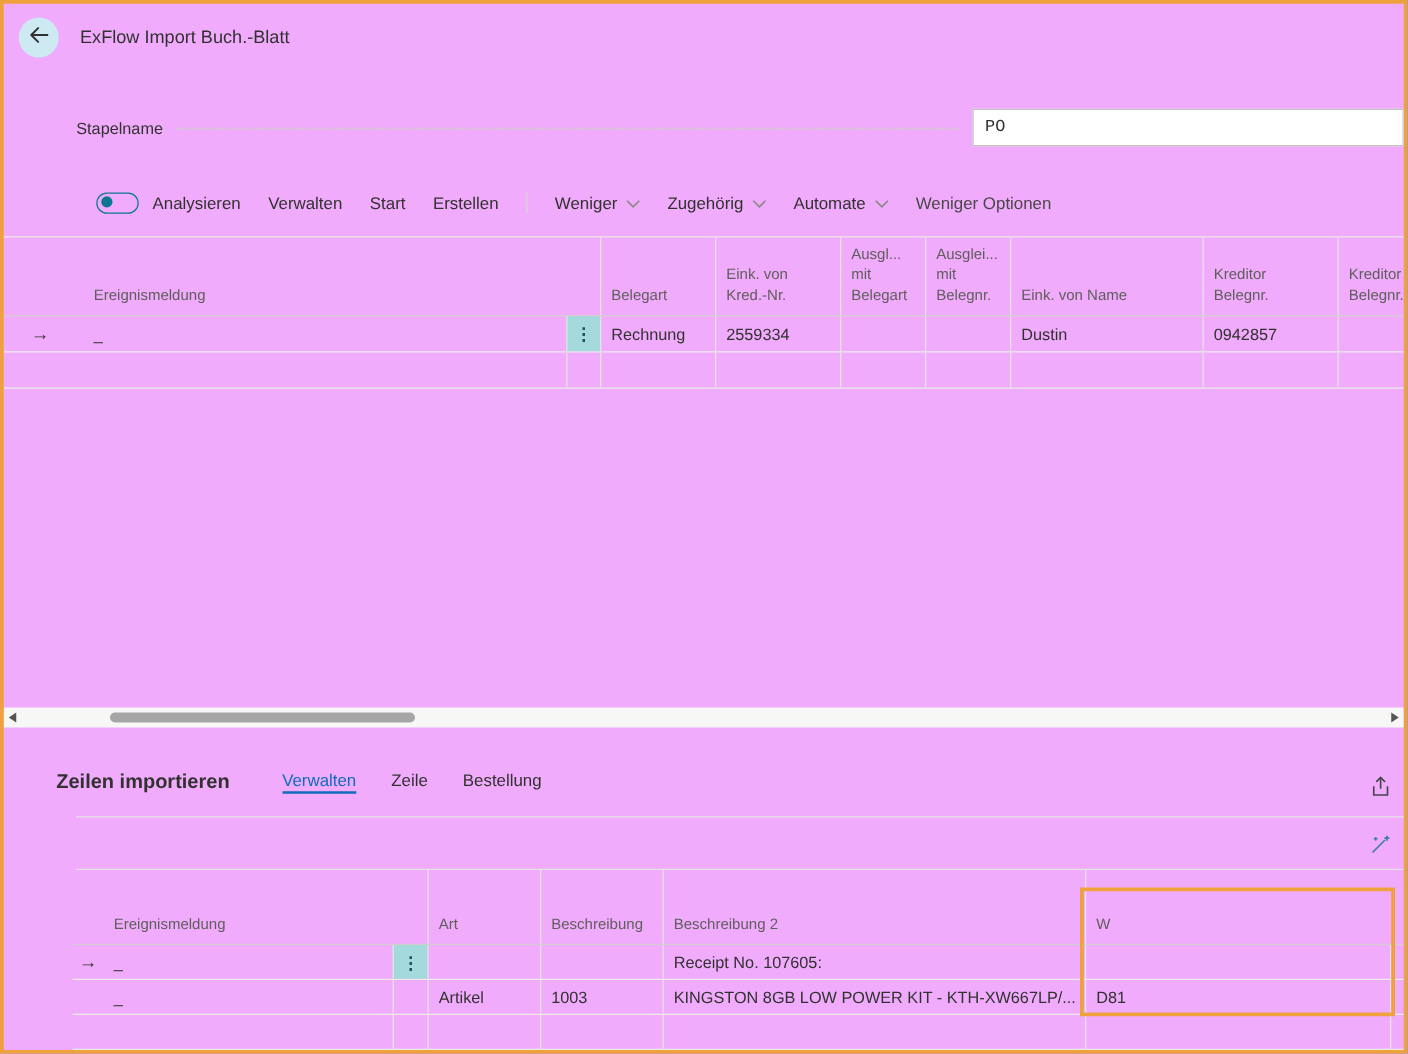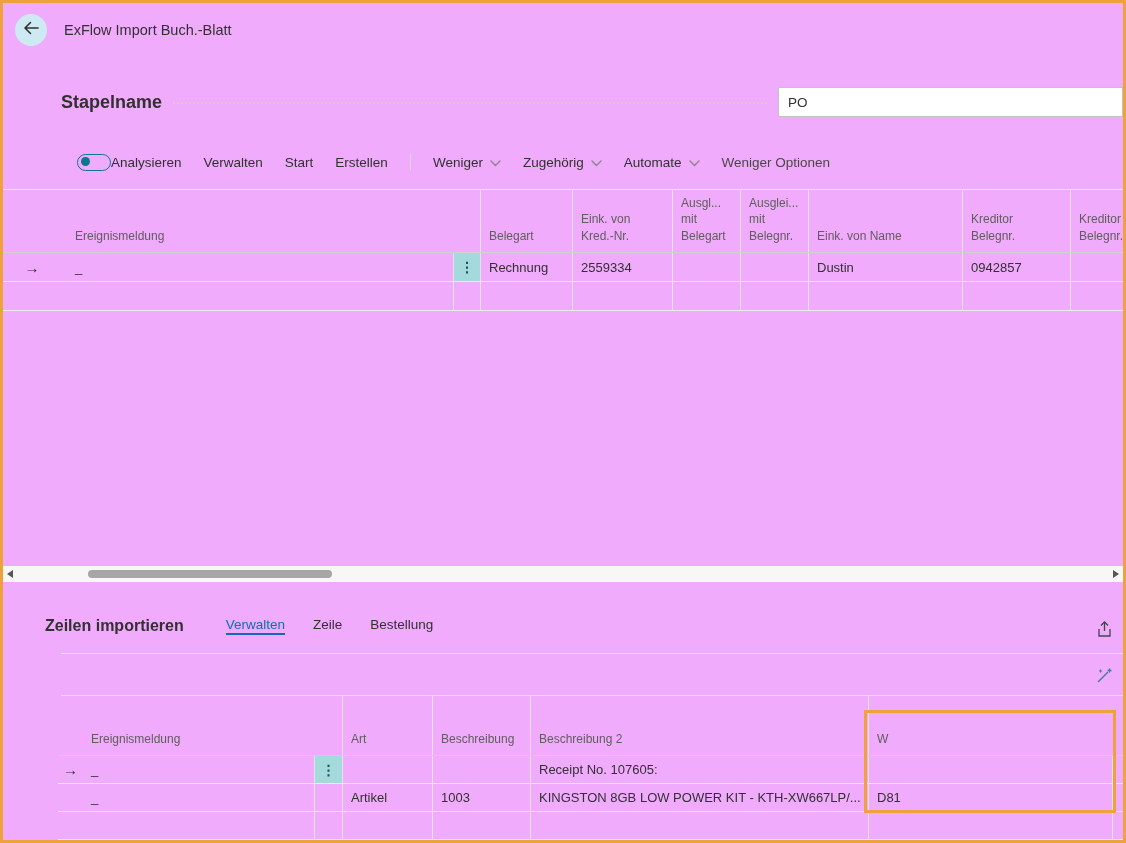--- a/index.html
+++ b/index.html
@@ -17,29 +17,29 @@
   .page{position:relative;width:1126px;height:843px;box-sizing:border-box;border:3px solid var(--orange);
         background:#f0abfc;font-family:"Liberation Sans",sans-serif;color:var(--txt);overflow:hidden;}
 
   
   .topbar{position:absolute;left:12px;top:11px;display:flex;align-items:center;gap:17px;}
   .back-btn{width:32px;height:32px;border-radius:50%;background:#CDEAF2;display:flex;align-items:center;justify-content:center;cursor:pointer;}
   .page-title{font-size:14.5px;}
 
   
   .field-row{position:absolute;left:58px;right:0;top:83px;height:32px;display:flex;align-items:center;}
-  .field-label{font-size:18px;font-weight:bold;}
+  .field-label{font-size:13px;}
   .leader{flex:1;border-bottom:2px dotted #D0CECC;margin:0 11px 10px 11px;height:12px;}
-  .field-input{width:345px;height:30px;border:1px solid #C5C3C1;font-family:Liberation Sans, sans-serif;
+  .field-input{width:345px;height:30px;border:1px solid #C5C3C1;font-family:Liberation Mono, monospace;
                font-size:13.5px;padding:0 9px;color:var(--txt);box-sizing:border-box;outline:none;}
 
   
   .toolbar{position:absolute;left:74px;top:144px;height:30px;display:flex;align-items:center;gap:22px;font-size:13.5px;}
   .tb-item{background:none;border:none;font:inherit;color:inherit;cursor:pointer;padding:0;display:flex;align-items:center;gap:7px;}
-  .toggle-wrap{display:flex;align-items:center;cursor:pointer;}
+  .toggle-wrap{display:flex;align-items:center;gap:11px;cursor:pointer;}
   .toggle{width:34px;height:17px;border:1.5px solid var(--toggle);border-radius:10px;position:relative;box-sizing:border-box;}
   .knob{position:absolute;left:3px;top:2.5px;width:9px;height:9px;border-radius:50%;background:var(--toggle);}
   .tb-divider{width:1px;height:18px;background:#D8D6D4;}
   .dim{color:#4A4846;}
 
   
   .jt{position:absolute;left:0;top:186px;width:1120px;font-size:13px;}
   .grid-jt{display:grid;grid-template-columns:58px 392px 27px 92px 100px 68px 68px 154px 108px 1fr;}
   .jt .hdr{height:64px;border-top:1px solid #ECEAE8;border-bottom:1px solid var(--grid-strong);box-sizing:border-box;}
   .hc{display:flex;align-items:flex-end;padding:0 8px 7px 8px;font-size:12px;color:var(--hdr-txt);

